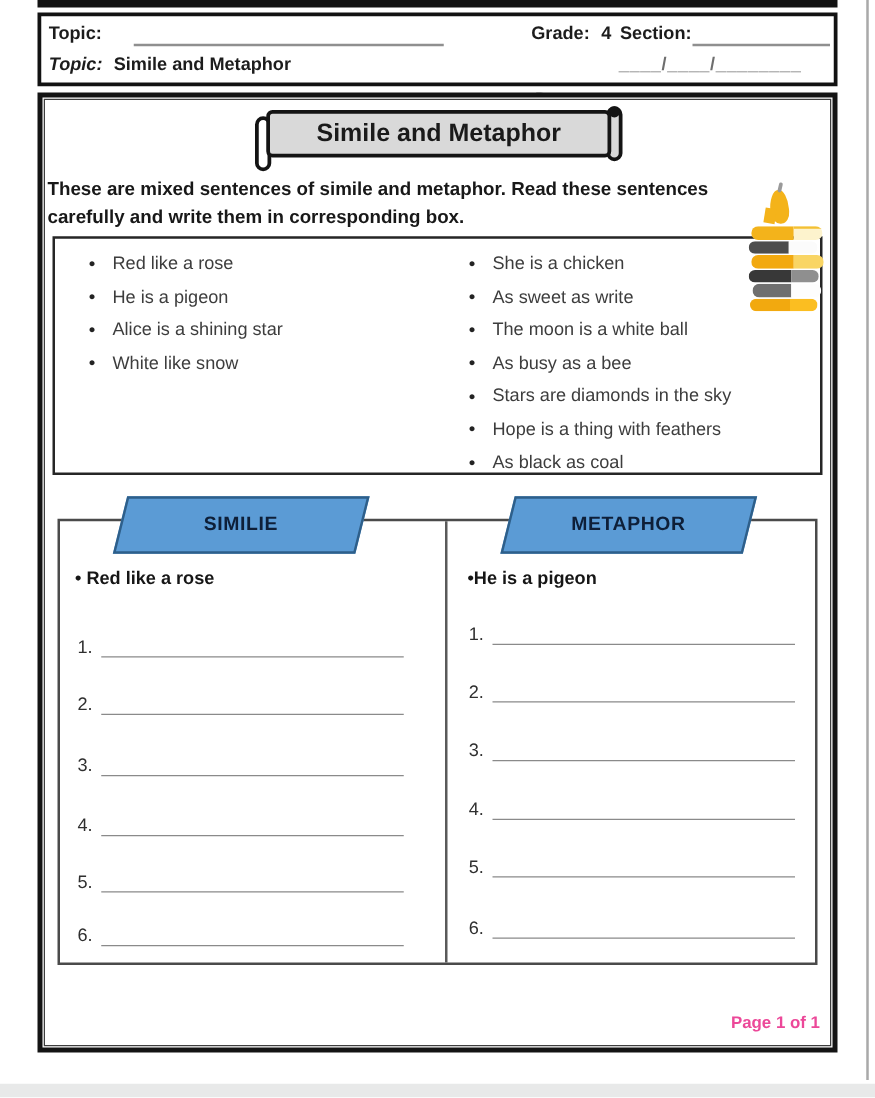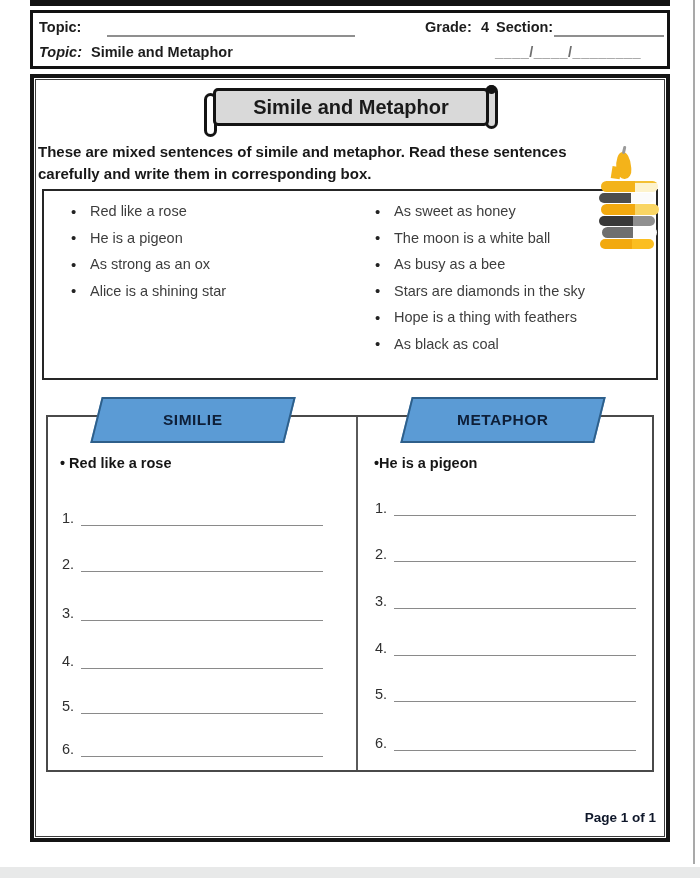--- a/index.html
+++ b/index.html
@@ -118,21 +118,21 @@
   .example-metaphor{left:326px;top:38px;}
   .example-metaphor::before{content:"•";}
   .answer-row{position:absolute;display:flex;align-items:flex-end;gap:7px;font-size:14.5px;color:#2f2f2f;}
   .aline{width:242px;border-bottom:1.5px solid #8a8a8a;height:17px;}
   .L1{left:14px;top:91px;} .L2{left:14px;top:137px;} .L3{left:14px;top:186px;}
   .L4{left:14px;top:234px;} .L5{left:14px;top:279px;} .L6{left:14px;top:322px;}
   .R1{left:327px;top:81px;} .R2{left:327px;top:127px;} .R3{left:327px;top:174px;}
   .R4{left:327px;top:221px;} .R5{left:327px;top:267px;} .R6{left:327px;top:316px;}
 
   
-  .page-footer{position:absolute;right:44px;top:810px;font-size:13.5px;font-weight:bold;color:#0f172a;}
+  .page-footer{position:absolute;right:44px;top:810px;font-size:13.5px;font-weight:bold;color:#ec4899;}
 </style>
 </head>
 <body>
 
 <div class="top-cut-bar"></div>
 <div class="page-edge-line"></div>
 
 <div class="header-box">
   <span class="hdr name-label">Topic:</span>
   <span class="wline name-line"></span>
@@ -156,25 +156,26 @@
   <div class="banner-main">Simile and Metaphor</div>
 </div>
 
 <div class="instructions">These are mixed sentences of simile and metaphor. Read these sentences
 carefully and write them in corresponding box.</div>
 
 <div class="bank-box">
   <ul class="bank-col">
     <li>Red like a rose</li>
     <li>He is a pigeon</li>
-    <li>As strong as an ox</li>
     <li>Alice is a shining star</li>
+    <li>White like snow</li>
   </ul>
   <ul class="bank-col right">
-    <li>As sweet as honey</li>
+    <li>She is a chicken</li>
+    <li>As sweet as write</li>
     <li>The moon is a white ball</li>
     <li>As busy as a bee</li>
     <li>Stars are diamonds in the sky</li>
     <li>Hope is a thing with feathers</li>
     <li>As black as coal</li>
   </ul>
 </div>
 
 <div class="books-candle">
   <div class="flame"></div>

